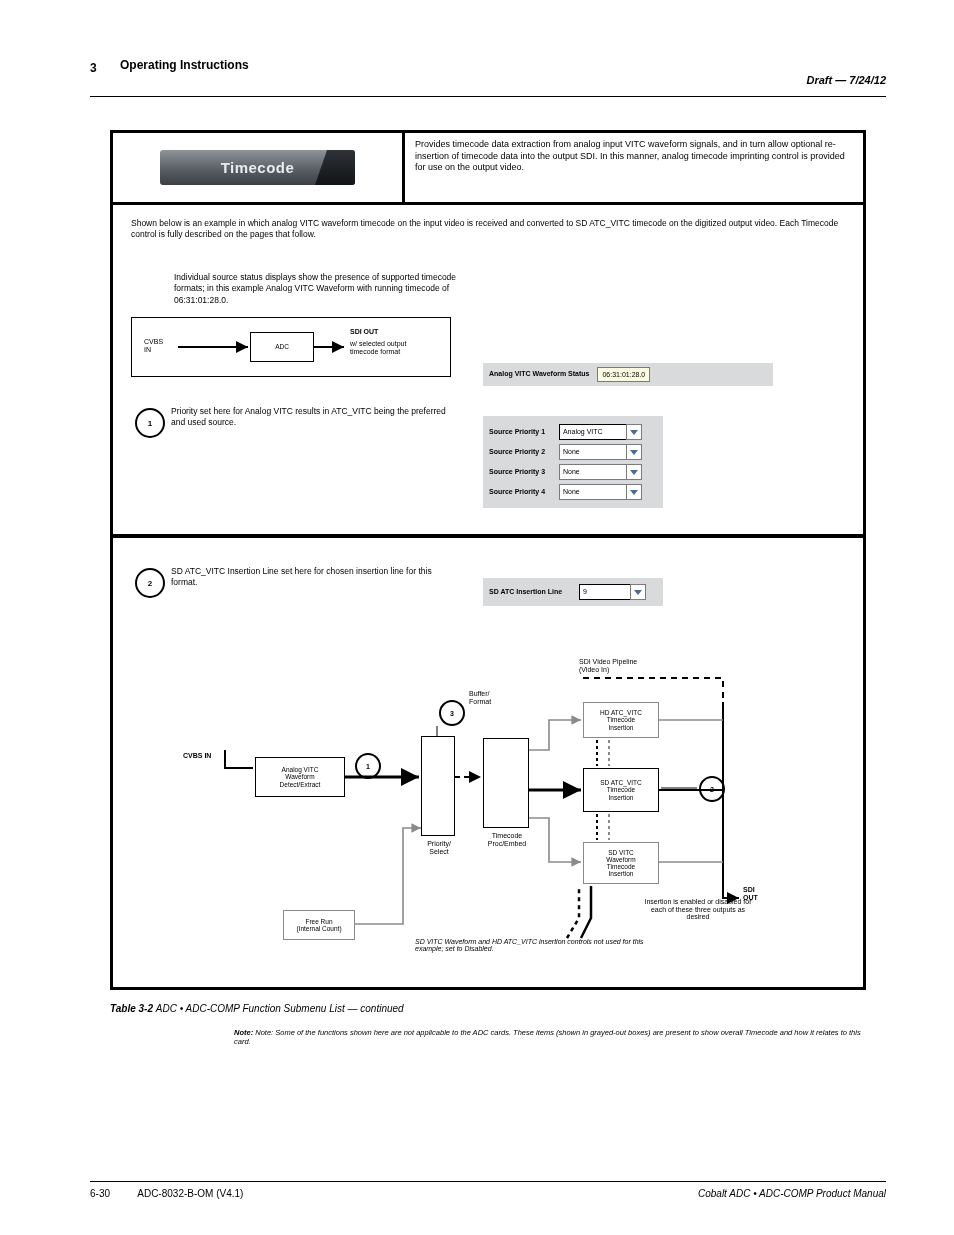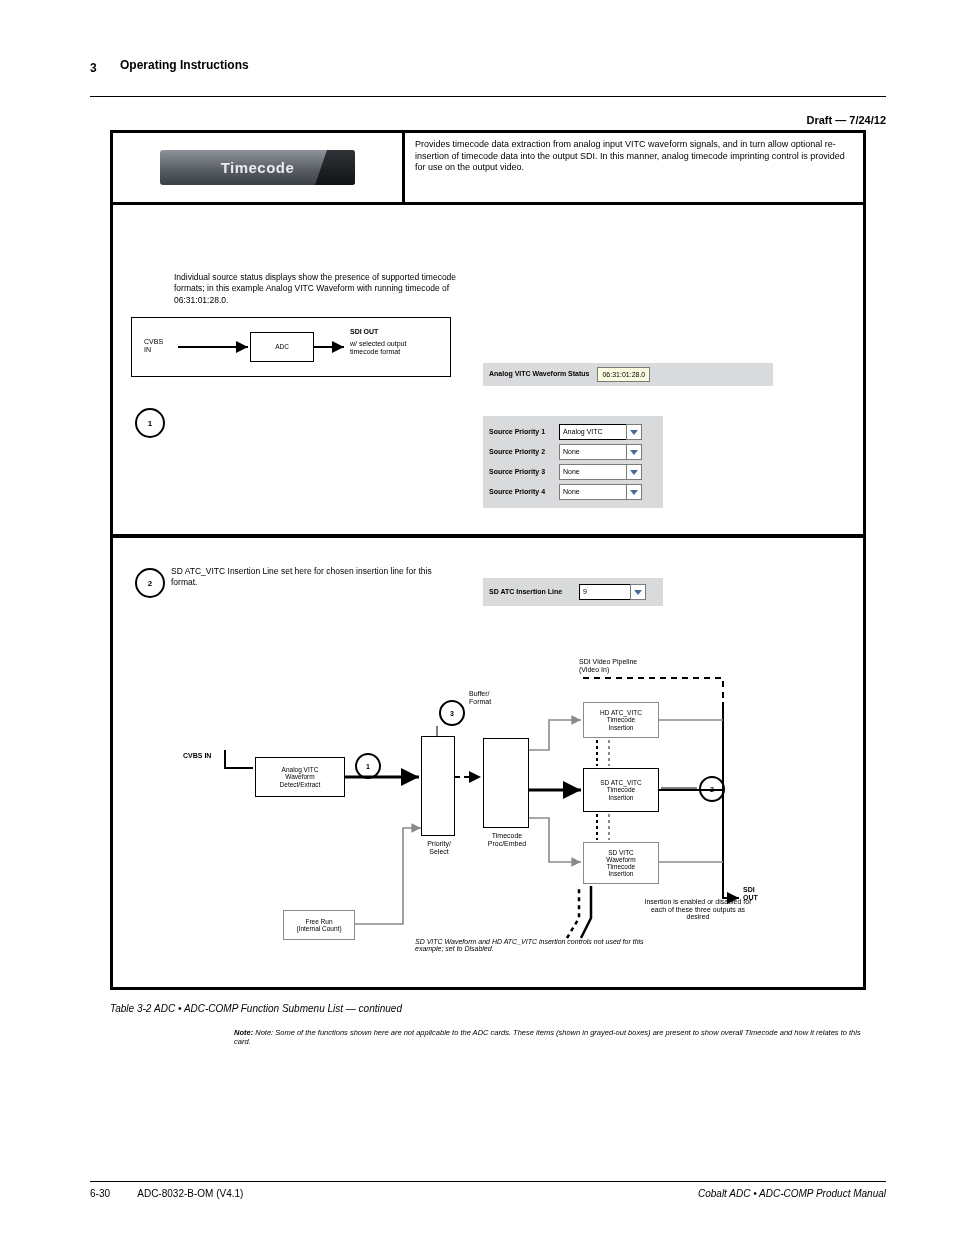--- a/index.html
+++ b/index.html
@@ -21,23 +21,23 @@
   .page-header .chapter-title {
     font-weight: bold;
     font-size: 12px;
     display: inline-block;
   }
   .page-header .date {
     position: absolute;
     right: 0;
     top: 16px;
     font-size: 11px;
+    font-style: italic;
     color: #000;
     font-weight: bold;
-    margin-top: 40px;
   }
   .page-header .subtitle {
     font-size: 11px;
     margin-top: 2px;
   }
   .header-rule {
     position: absolute;
     top: 96px;
     left: 90px;
     right: 68px;
@@ -214,21 +214,21 @@
     margin-bottom:6px;
   }
   .footer-left { display:inline-block; }
   .footer-right { float:right; font-style:italic; }
   .table-label {
     position:absolute;
     top: 1003px;
     left: 110px;
     font-size: 10px;
   }
-  .table-label b { font-weight:normal; font-style:italic;}
+  .table-label b { font-weight:bold; font-style:italic;}
 </style>
 </head>
 <body>
 
 <div class="page-header">
   <div>
     <span class="chapter-title"><span>3</span></span>
   </div>
   <span class="chapter-title" style="position:absolute; left:30px; top:0;">Operating Instructions</span>
   <div class="date">Draft — 7/24/12</div>
@@ -247,20 +247,21 @@
       <span>Timecode</span>
     </div>
   </div>
 
   <div class="cell-top-right">
     <span>Provides timecode data extraction from analog input VITC waveform signals, and in turn allow optional re-insertion of timecode data into the output SDI. In this manner, analog timecode imprinting control is provided for use on the output video.</span>
   </div>
 
   <div class="section-row1">
 
+    <div class="desc-text" style="top:10px; left:18px; right:18px;">Shown below is an example in which analog VITC waveform timecode on the input video is received and converted to SD ATC_VITC timecode on the digitized output video. Each Timecode control is fully described on the pages that follow.</div>
 
     <div class="desc-text" style="top:64px; left:20px; width:310px;margin-left:41px;">Individual source status displays show the presence of supported timecode formats; in this example Analog VITC Waveform with running timecode of 06:31:01:28.0.</div>
 
     <div class="mini-diagram">
       <div class="sm-label" style="position:absolute; top:20px; left:12px;">CVBS<br>IN</div>
       <div class="diag-box" style="top:14px; left:118px; width:64px; height:30px;">ADC</div>
       <div class="sm-label" style="position:absolute; top:10px; left:218px; font-weight:bold;">SDI OUT</div>
       <div class="sm-label" style="position:absolute; top:22px; left:218px;">w/ selected output<br>timecode format</div>
       <svg class="arrows" width="320" height="60">
         <defs>
@@ -268,20 +269,21 @@
             <path d="M0,0 L6,3 L0,6 Z" fill="#000"></path>
           </marker>
         </defs>
         <path d="M 46 29 L 92 29" stroke="#000" stroke-width="2" fill="none"></path>
         <path d="M 92 29 L 116 29" stroke="#000" stroke-width="2" marker-end="url(#ah)" fill="none"></path>
         <path d="M 182 29 L 212 29" stroke="#000" stroke-width="2" marker-end="url(#ah)" fill="none"></path>
       </svg>
     </div>
 
     <div class="circle" style="top:200px; left:22px;">1</div>
+    <div class="desc-text" style="top:198px; left:58px; width:280px;">Priority set here for Analog VITC results in ATC_VITC being the preferred and used source.</div>
 
     <div class="grey-panel" style="top:155px; left:370px; width:290px; padding:4px 6px;">
       <span class="lbl" style="font-weight:bold;">Analog VITC Waveform Status</span>
       <span class="readonly-box" style="margin-left:6px;">06:31:01:28.0</span>
     </div>
 
     <div class="grey-panel" style="top:208px; left:370px; width:180px;">
       <span class="row-line">
         <span class="lbl">Source Priority 1</span>
         <span class="select-box" style="border-color:#000;">Analog VITC</span><span class="select-chevron"></span>

